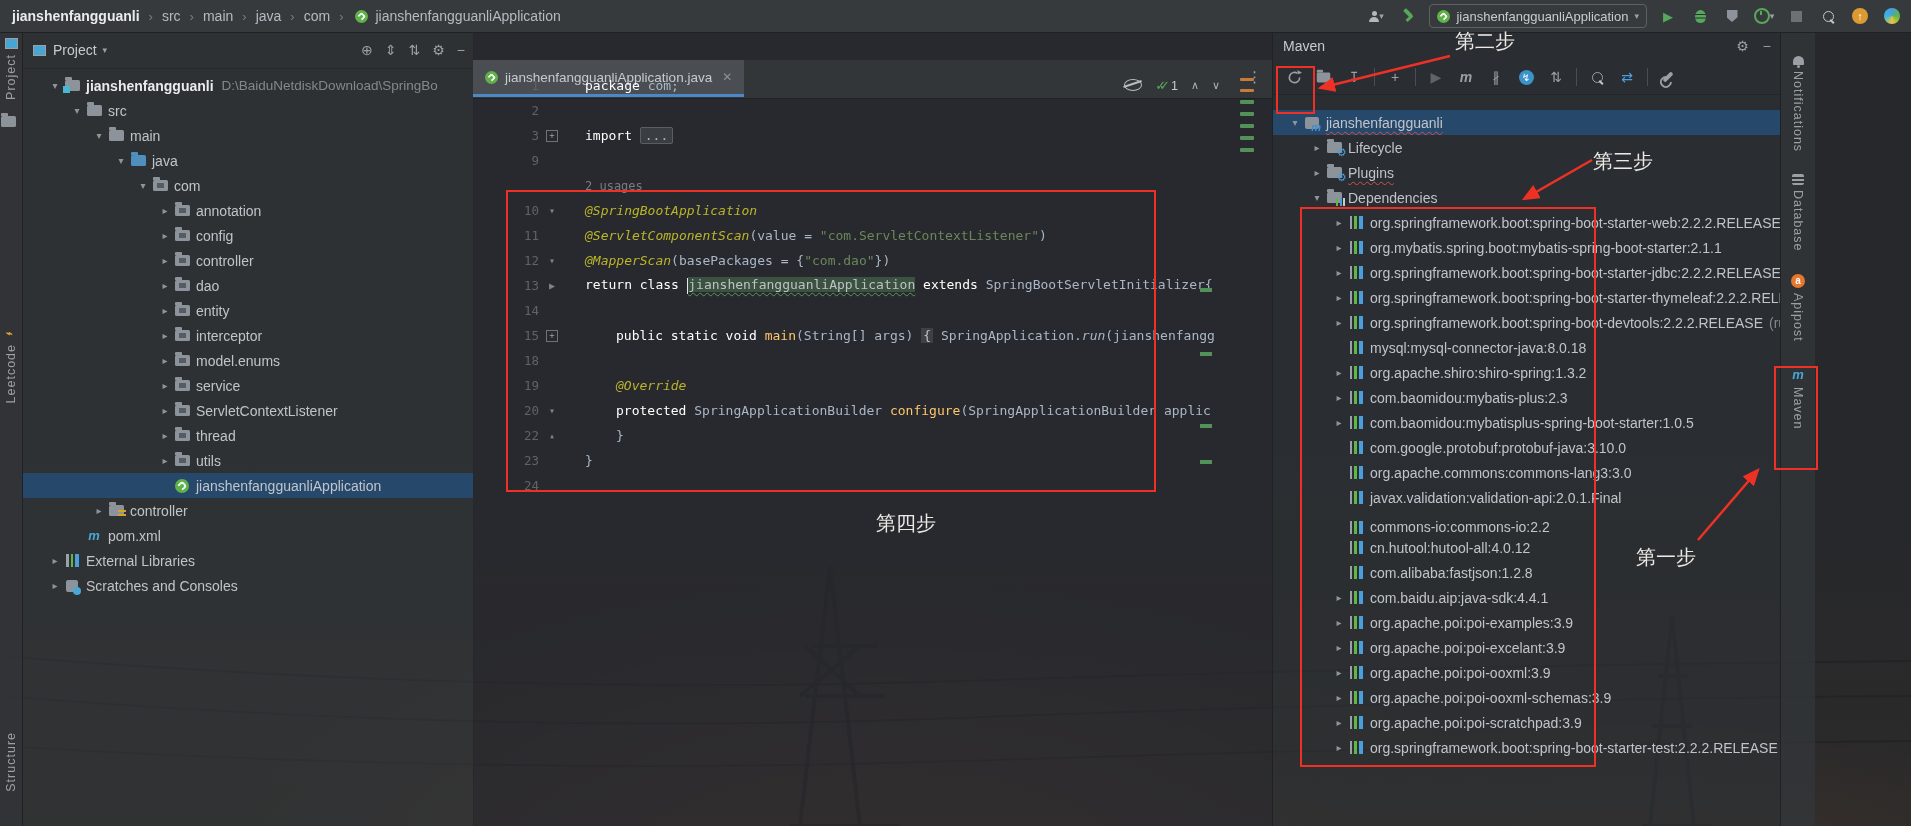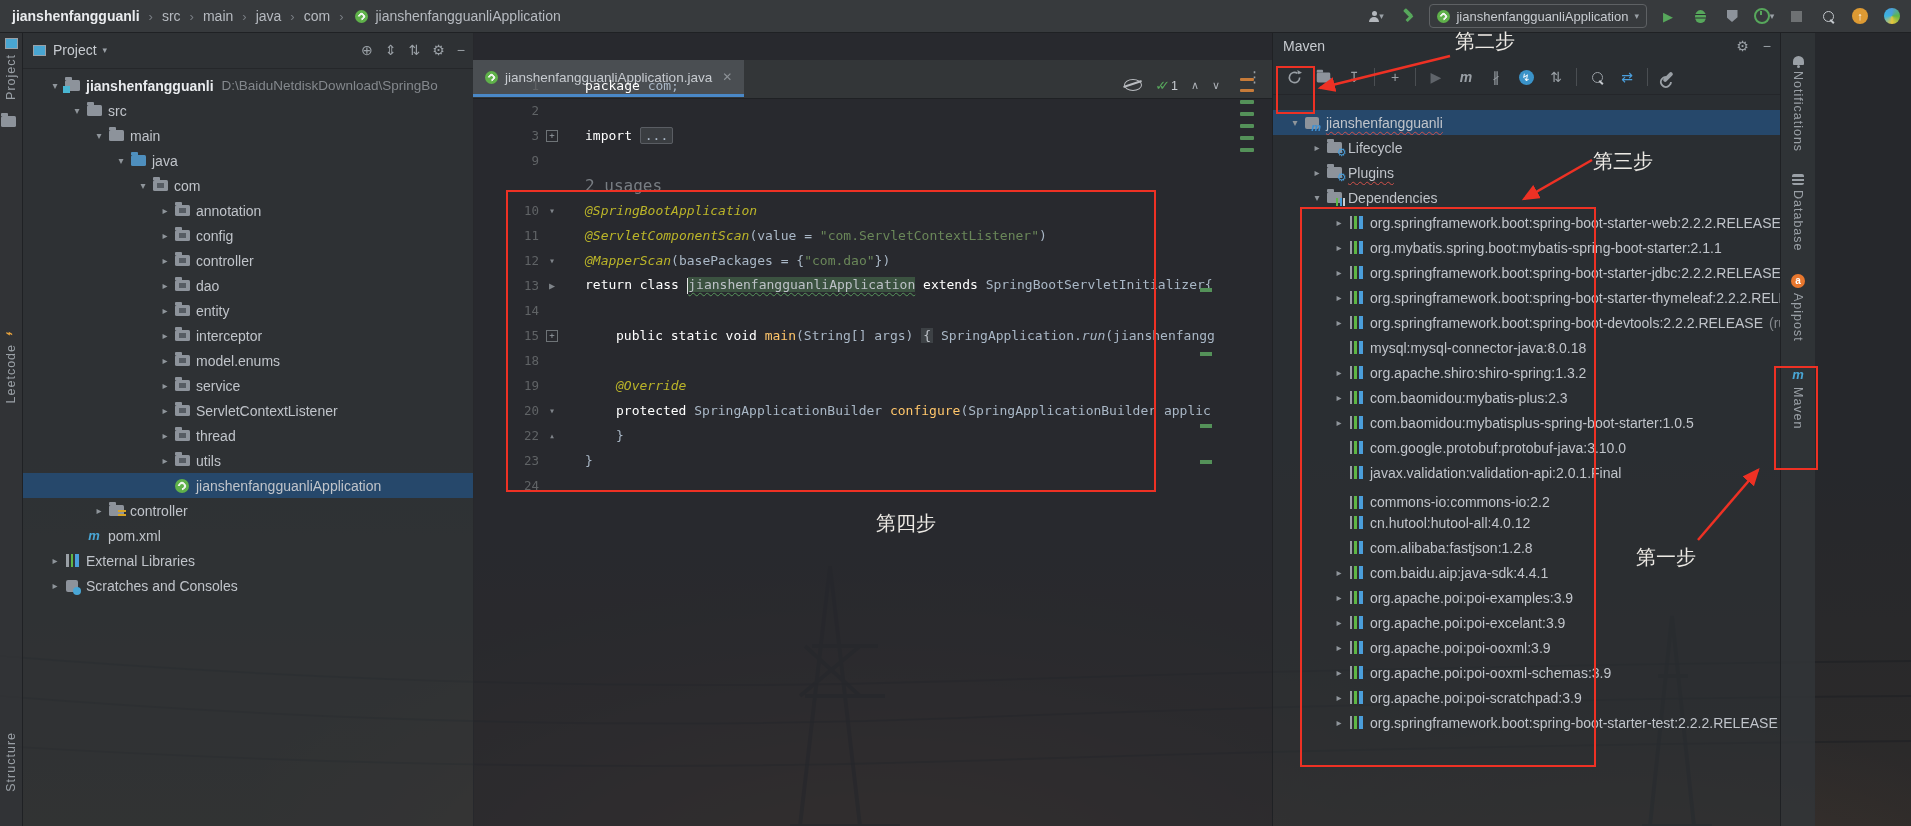--- a/index.html
+++ b/index.html
@@ -103,21 +103,21 @@
   .cl .gut{width:26px;flex:0 0 26px;display:flex;align-items:center;justify-content:center;color:#7f848a;font-size:10px;}
   .cl .src{padding-left:20px;}
   .gplus{width:10px;height:10px;border:1px solid #6e7377;font-size:9px;line-height:9px;text-align:center;color:#9aa0a6;}
   .grun{color:#57a75c;font-size:11px;}
   .tok-k{color:#ffffff;} .tok-a{color:#bbb529;font-style:italic;} .tok-s{color:#6a8759;} .tok-p{color:#a9b7c6;}
   .tok-m{color:#ffc66b;} .tok-pi{color:#a9b7c6;font-style:italic;}
   .tok-f{border:1px solid #5a5d63;background:#3a3d41;color:#a9b7c6;padding:0 4px;border-radius:2px;}
   .tok-fb{background:#3d4145;padding:0 2px;}
   .tok-hl{background:#3b5240;} .tok-hl2{background:#3b5240;}
   .tok-caret{display:inline-block;width:1.5px;height:16px;background:#e8e8e8;vertical-align:middle;}
-  .inlay{color:#787d83;font-size:16px;padding-left:112px;height:25px;display:flex;align-items:center;}
+  .inlay{color:#787d83;font-size:12px;padding-left:112px;height:25px;display:flex;align-items:center;}
   .gmark{position:absolute;width:12px;height:4px;background:#549159;left:727px;}
   #stripe{position:absolute;right:16px;top:46px;width:16px;}
   #stripe .sm{width:14px;height:4px;margin-bottom:8px;border-radius:1px;}
   
   #maven{position:absolute;left:1272px;top:32px;width:508px;height:794px;background:rgba(44,47,51,.82);
       border-left:1px solid #1f2124;z-index:3;}
   #mv-header{height:28px;display:flex;align-items:center;padding:0 10px;font-size:14px;color:#c7cbd0;}
   #mv-header .mh-icons{margin-left:auto;display:flex;gap:14px;color:#9aa0a6;font-size:14px;}
   #mv-toolbar{height:34px;display:flex;align-items:center;gap:4px;padding:0 8px;border-bottom:1px solid rgba(31,33,36,.55);}
   .mtb{width:26px;height:24px;display:inline-flex;align-items:center;justify-content:center;color:#9aa0a6;font-size:14px;}
@@ -590,20 +590,27 @@
           <span class="ticon">
             <span class="libicon"></span>
           </span>
           <span class="lbl">com.google.protobuf:protobuf-java:3.10.0</span>
         </div>
         <div class="row mrow" style="padding-left: 58px;">
           <span class="chev"></span>
           <span class="ticon">
             <span class="libicon"></span>
           </span>
+          <span class="lbl">org.apache.commons:commons-lang3:3.0</span>
+        </div>
+        <div class="row mrow" style="padding-left: 58px;">
+          <span class="chev"></span>
+          <span class="ticon">
+            <span class="libicon"></span>
+          </span>
           <span class="lbl">javax.validation:validation-api:2.0.1.Final</span>
         </div>
         <div class="row mrow" style="padding-left: 58px; align-items: flex-end;">
           <span class="chev"></span>
           <span class="ticon">
             <span class="libicon"></span>
           </span>
           <span class="lbl">commons-io:commons-io:2.2</span>
         </div>
         <div class="row mrow" style="padding-left: 58px;">

